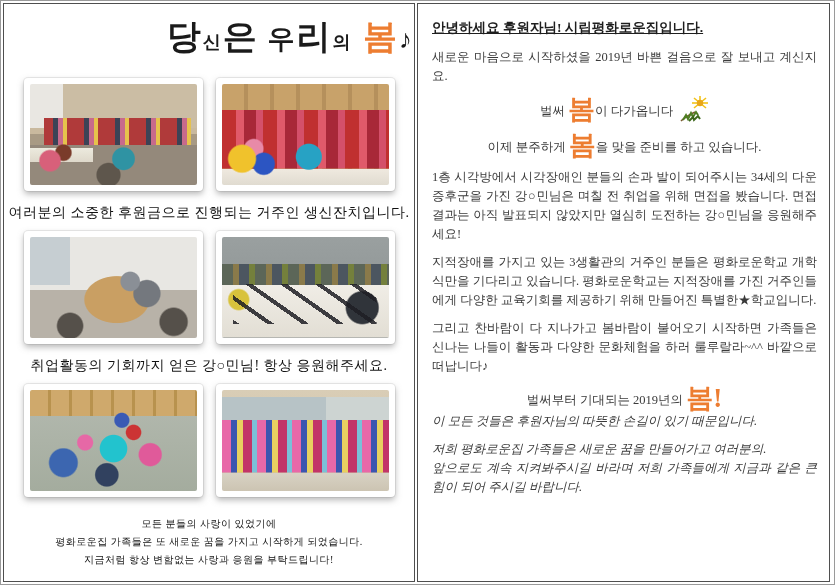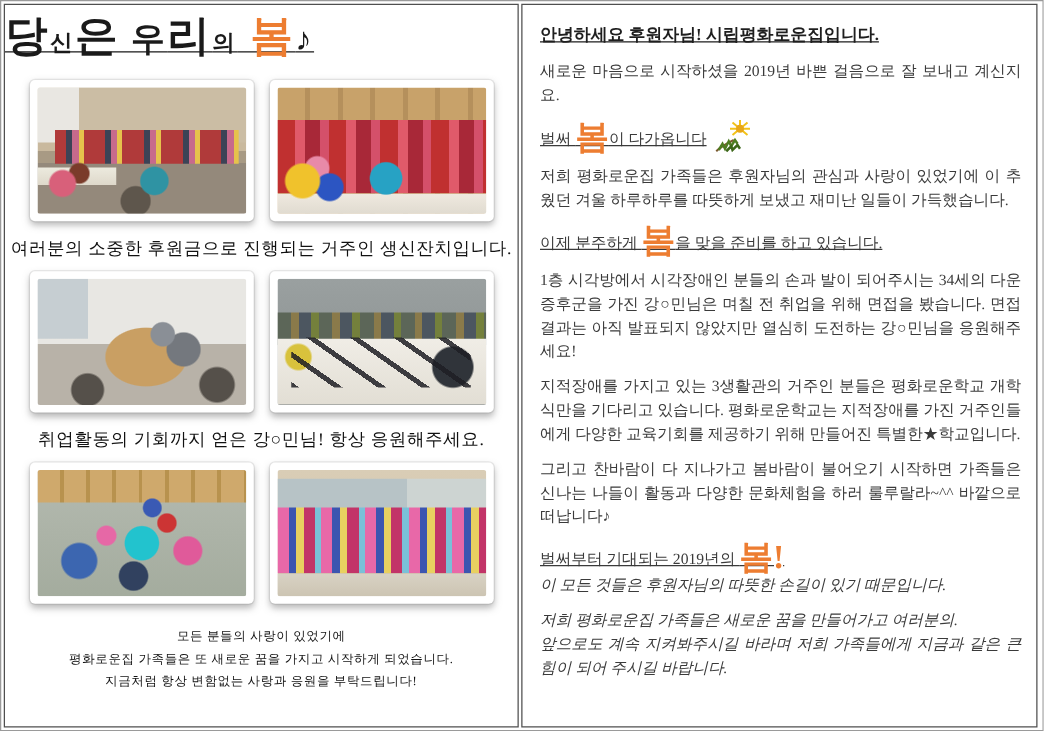--- a/index.html
+++ b/index.html
@@ -18,24 +18,23 @@
   .panel {
     border:1px solid #4f4f4f;
     background:#fff;
     height:100%;
   }
   .panel.left  { width:412px; }
   .panel.right { width:413px; padding:14px 12px 4px 14px; }
 
   
   .title {
-    text-align:left; margin-top:7px; line-height:38px;
+    text-align:right; margin-top:7px; line-height:52px;
     font-weight:bold; color:#1a1a1a; letter-spacing:2px;
     font-family:"Liberation Serif", serif;
-    text-decoration:underline;
   }
   .t-xl { font-size:34px; }
   .t-lg { font-size:27px; }
   .t-sm { font-size:18px; }
   .t-note { font-size:26px; font-weight:normal; }
   .orange { color:#ed7d31; }
 
   .photo-row { display:flex; justify-content:center; gap:13px; margin-top:9px; }
   .frame {
     background:#fff; padding:6px; border-radius:4px;
@@ -104,21 +103,21 @@
     linear-gradient(#d9cdb6, #cfc2a8) 0 0/100% 100%;
   }
 
   
   .letter { font-size:12.5px; line-height:19px; color:#3a3a3a; text-align:justify; }
   .letter .heading {
     font-weight:bold; font-size:13.5px; color:#1e1e1e;
     text-decoration:underline; margin-bottom:11px; text-align:left;
   }
   .letter p { margin-bottom:9px; }
-  .spring-line { margin-bottom:9px; white-space:nowrap; text-align:left;text-decoration:underline; }
+  .spring-line { margin-bottom:9px; white-space:nowrap; text-align:center; }
   .big-spring { font-size:27px; font-weight:bold; color:#ed7d31; line-height:1; vertical-align:-3px; letter-spacing:0; }
   .block p { margin-bottom:0;font-style:italic; }
   .block { margin-bottom:9px; }
   .dandelion { vertical-align:-7px; margin-left:2px; }
 </style>
 </head>
 <body>
 
 <div class="page">
 
@@ -183,21 +182,20 @@
           <line x1="25" y1="8" x2="33" y2="8"></line>
             <line x1="25" y1="8" x2="31" y2="13"></line>
           <line x1="25" y1="8" x2="19" y2="13"></line>
             <line x1="25" y1="8" x2="17" y2="8"></line>
           <line x1="25" y1="8" x2="19" y2="3"></line>
         </g>
         <circle cx="25" cy="8" r="3.2" fill="#e8a618"></circle>
       </svg>
     </div>
 
-    <p>저희 평화로운집 가족들은 후원자님의 관심과 사랑이 있었기에 이 추웠던 겨울 하루하루를 따뜻하게 보냈고 재미난 일들이 가득했습니다.</p>
 
     <div class="spring-line">
       <span>이제 분주하게 </span><span class="big-spring">봄</span><span>을 맞을 준비를 하고 있습니다.</span>
     </div>
 
     <p>1층 시각방에서 시각장애인 분들의 손과 발이 되어주시는 34세의 다운증후군을 가진 강○민님은 며칠 전 취업을 위해 면접을 봤습니다. 면접결과는 아직 발표되지 않았지만 열심히 도전하는 강○민님을 응원해주세요!</p>
 
     <p>지적장애를 가지고 있는 3생활관의 거주인 분들은 평화로운학교 개학식만을 기다리고 있습니다. 평화로운학교는 지적장애를 가진 거주인들에게 다양한 교육기회를 제공하기 위해 만들어진 특별한★학교입니다.</p>
 
     <p>그리고 찬바람이 다 지나가고 봄바람이 불어오기 시작하면 가족들은 신나는 나들이 활동과 다양한 문화체험을 하러 룰루랄라~^^ 바깥으로 떠납니다♪</p>

